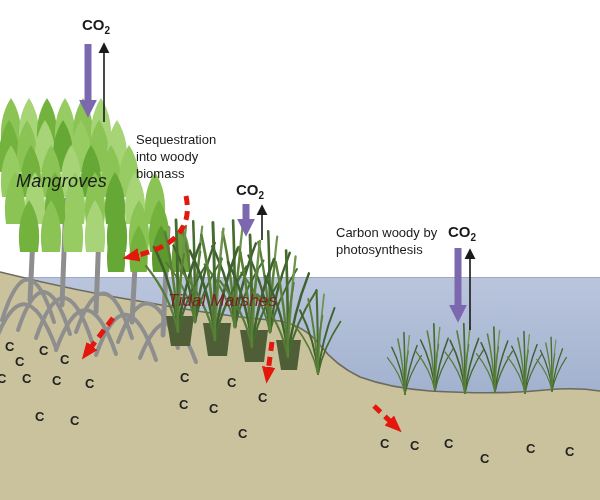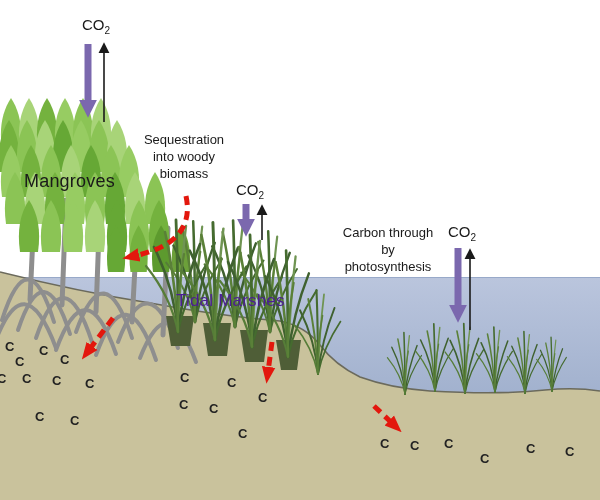--- a/index.html
+++ b/index.html
@@ -3,23 +3,23 @@
 <meta charset="utf-8">
 <style>
   html,body{margin:0;padding:0;}
   .stage{position:relative;width:600px;height:500px;background:#ffffff;overflow:hidden;
          font-family:"Liberation Sans",sans-serif;color:#1a1a1a;}
   .water{position:absolute;left:0;top:277px;width:600px;height:223px;
          background:linear-gradient(to bottom,#bac5dd 0%,#a5b4d0 45%,#8aa0c4 100%);
          border-top:1px solid #98a9c9;}
   .scene{position:absolute;left:0;top:0;}
   .lbl{position:absolute;white-space:nowrap;}
-  .species{font-size:18px;letter-spacing:.2px;margin-left:8px;}
-  .annot{position:absolute;font-size:13px;line-height:1.32;text-align:center;}
-  .co2{position:absolute;font-size:15px;font-weight:normal;}
+  .species{font-style:italic;font-size:18px;letter-spacing:.2px;}
+  .annot{position:absolute;font-size:13px;line-height:1.32;}
+  .co2{position:absolute;font-size:15px;font-weight:bold;}
   .co2 sub{font-size:10px;}
   .c-letter{position:absolute;font-size:13px;font-weight:600;color:#222;}
 </style>
 </head>
 <body>
 
 <div class="stage">
 
   <div class="water"></div>
 
@@ -165,24 +165,24 @@
       <path d="M272 342 L268 372" marker-end="url(#mR)"></path>
       <path d="M374 406 L393 424" marker-end="url(#mR)"></path>
     </g>
   </svg>
 
   <div class="co2" style="left:82px;top:16px;"><span>CO</span><sub>2</sub></div>
   <div class="co2" style="left:236px;top:181px;"><span>CO</span><sub>2</sub></div>
   <div class="co2" style="left:448px;top:223px;"><span>CO</span><sub>2</sub></div>
 
   <div class="lbl species" style="left:16px;top:171px;">Mangroves</div>
-  <div class="lbl species" style="left:168px;top:291px;color:#4c1d95;font-size:17px;">Tidal Marshes</div>
+  <div class="lbl species" style="left:168px;top:291px;color:#7f1d1d;font-size:17px;">Tidal Marshes</div>
 
   <div class="annot" style="left:136px;top:131px;width:96px;">Sequestration into woody biomass</div>
-  <div class="annot" style="left:336px;top:224px;width:104px;">Carbon through by photosynthesis</div>
+  <div class="annot" style="left:336px;top:224px;width:104px;">Carbon woody by photosynthesis</div>
 
   <div id="carbon-layer">
       <span class="c-letter" style="left: 5px; top: 339px;">C</span>
       <span class="c-letter" style="left: 39px; top: 343px;">C</span>
       <span class="c-letter" style="left: 15px; top: 354px;">C</span>
       <span class="c-letter" style="left: 60px; top: 352px;">C</span>
       <span class="c-letter" style="left: -3px; top: 371px;">C</span>
       <span class="c-letter" style="left: 22px; top: 371px;">C</span>
       <span class="c-letter" style="left: 52px; top: 373px;">C</span>
       <span class="c-letter" style="left: 85px; top: 376px;">C</span>

